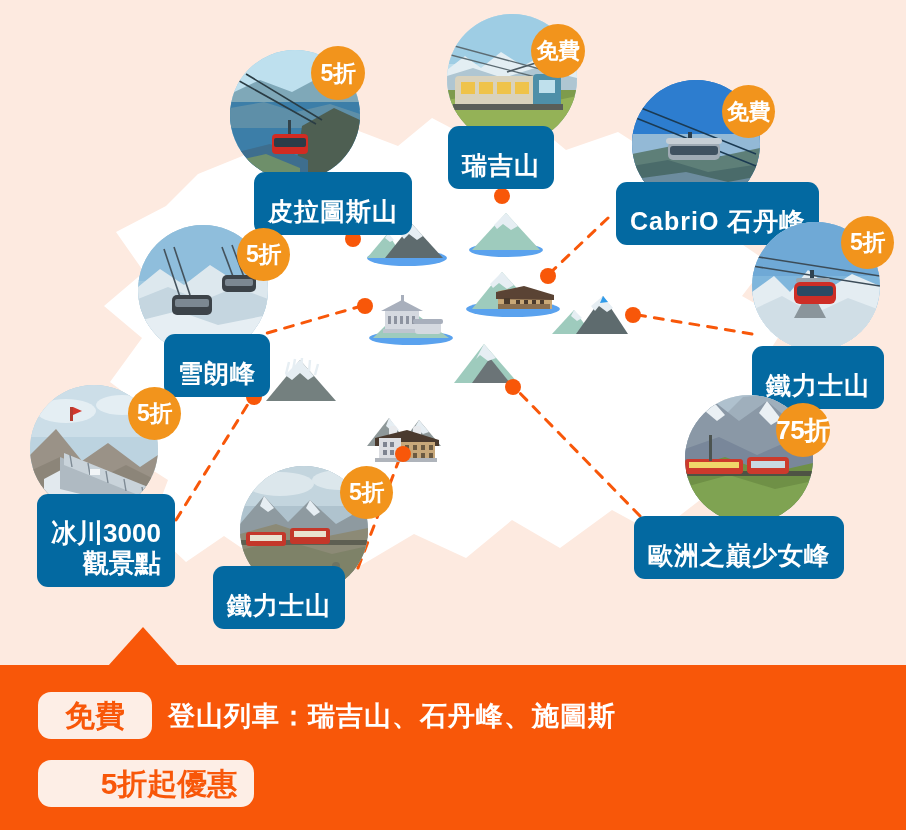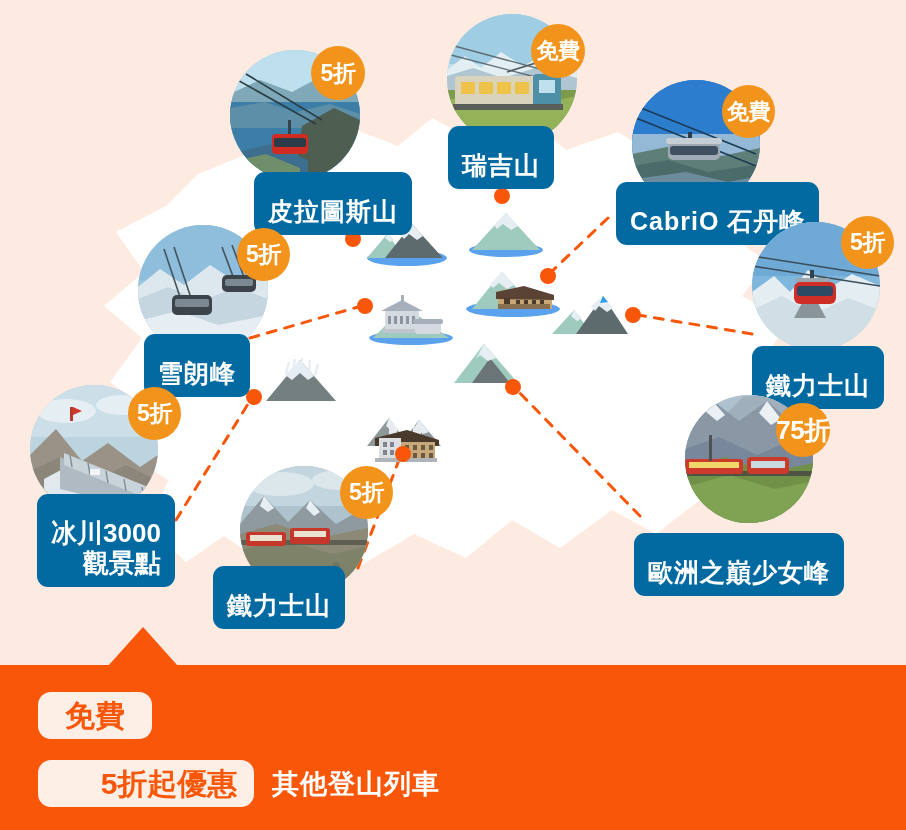--- a/index.html
+++ b/index.html
@@ -370,21 +370,21 @@
           <line x1="84" y1="22" x2="96" y2="54"></line>
           <line x1="94" y1="20" x2="106" y2="52"></line>
         </g>
         <rect x="34" y="70" width="40" height="20" rx="5" fill="#3C4349"></rect>
         <rect x="37" y="74" width="34" height="8" rx="2" fill="#7C8892"></rect>
         <rect x="84" y="50" width="34" height="17" rx="5" fill="#3C4349"></rect>
         <rect x="87" y="54" width="28" height="7" rx="2" fill="#7C8892"></rect>
       </svg>
     </div>
     <div class="badge" style="left:237px; top:228px; width:53px; height:53px; font-size:23px;">5折</div>
-    <div class="label" style="left:144px; top:334px;">雪朗峰</div>
+    <div class="label" style="left:164px; top:334px;">雪朗峰</div>
   </div>
 
   <div class="node">
     <div class="photo" style="left:752px; top:222px; width:128px; height:128px;">
       <svg class="sky" viewBox="0 0 128 128" preserveAspectRatio="none">
         <rect width="128" height="128" fill="#7FB6DC"></rect>
         <rect width="128" height="54" fill="#6FA9D6"></rect>
         <path d="M0 70 L22 54 L38 70 L56 48 L78 66 L100 52 L128 64 L128 128 L0 128 Z" fill="#E4EDF2"></path>
         <path d="M0 88 L30 74 L62 92 L96 76 L128 88 L128 128 L0 128 Z" fill="#D0DEE6"></path>
         <path d="M42 96 L58 66 L74 96 Z" fill="#8A959B"></path>
@@ -473,30 +473,30 @@
         <path d="M0 92 L44 80 L90 94 L128 86 L128 128 L0 128 Z" fill="#7FA352"></path>
         <rect x="0" y="76" width="128" height="5" fill="#4E5344"></rect>
         <rect x="0" y="64" width="58" height="15" rx="3" fill="#CC3A2C"></rect>
         <rect x="62" y="62" width="42" height="17" rx="4" fill="#CC3A2C"></rect>
         <rect x="4" y="67" width="50" height="6" fill="#F0D76A"></rect>
         <rect x="66" y="66" width="34" height="7" fill="#C8D9E2"></rect>
         <rect x="24" y="40" width="3" height="26" fill="#4C5350"></rect>
       </svg>
     </div>
     <div class="badge" style="left:776px; top:403px; width:54px; height:54px; font-size:26px;">75折</div>
-    <div class="label" style="left:634px; top:533px;">歐洲之巔少女峰</div>
+    <div class="label" style="left:634px; top:516px;">歐洲之巔少女峰</div>
   </div>
 
   <div id="banner-notch"></div>
   <div id="banner">
 
     <div class="legend-row" style="left:38px; top:27px;">
       <div class="legend-chip" style="width:114px; height:47px; font-size:30px;">免費</div>
+      <div class="legend-text" style="margin-left:16px; font-size:27px;">登山列車：瑞吉山、石丹峰、施圖斯</div>
     </div>
 
     <div class="legend-row" style="left:38px; top:95px;">
       <div class="legend-chip" style="width:216px; height:47px; font-size:30px;padding-left:46px;">5折起優惠</div>
-      <div class="legend-text" style="margin-left:18px; font-size:27px;">其他登山列車</div>
     </div>
 
   </div>
 
 </div>
 
 </body></html>

